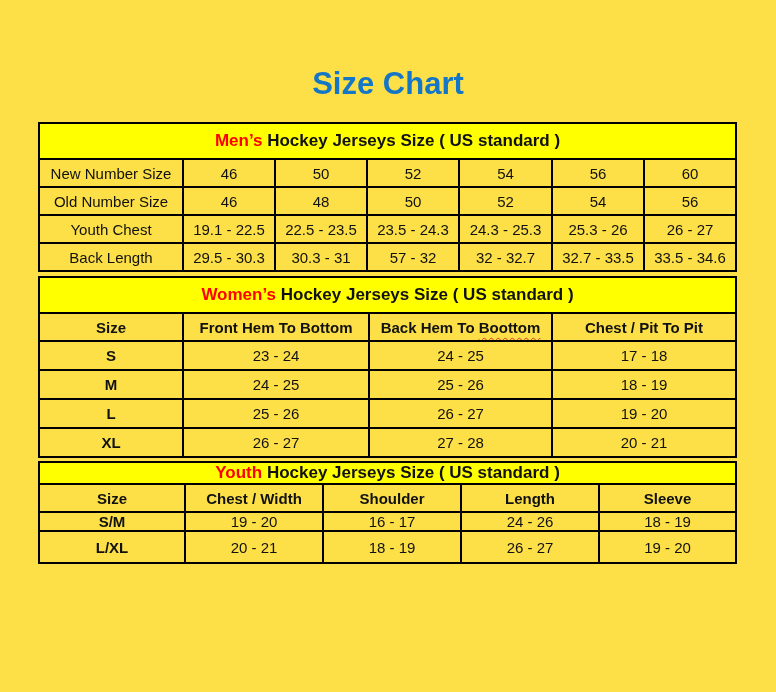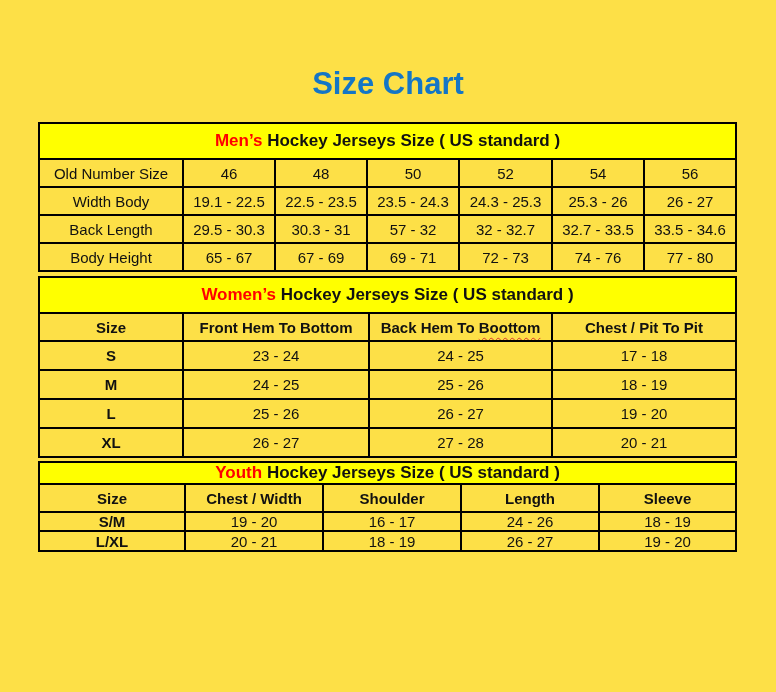--- a/index.html
+++ b/index.html
@@ -13,21 +13,21 @@
         font-size:15px;padding:0;color:#111;overflow:hidden;white-space:nowrap;}
   th{font-weight:bold;}
   tr.band td{background:#FFFF00;font-weight:bold;font-size:17px;}
   .red{color:#FF0000;}
   .lbl{font-weight:normal;}
   .wavy{text-decoration-line:underline;text-decoration-style:wavy;
         text-decoration-color:#D9362B;text-decoration-thickness:1px;text-underline-offset:4px;}
   .t-men{margin-bottom:4px;} .t-men tr{height:28px;} .t-men tr.band{height:36px;}
   .t-women{margin-bottom:3px;border-radius:21px;} .t-women tr{height:29px;} .t-women tr.band{height:36px;} .t-women tr.head{height:28px;}
   .t-youth tr.band{height:16px;} .t-youth tr.head{height:28px;}
-  .t-youth tr.r0{height:16px;} .t-youth tr.r1{height:20px;}
+  .t-youth tr.r0{height:16px;} .t-youth tr.r1{height:32px;}
 </style>
 </head>
 <body>
 
 <div class="page">
   <div class="title">Size Chart</div>
 
   <div class="tables">
 
     <table class="t-men">
@@ -38,54 +38,54 @@
         <col style="width:92px">
           <col style="width:93px">
           <col style="width:92px">
           <col style="width:92px">
       </colgroup>
       <tbody>
           <tr class="band">
         <td colspan="7"><span class="red">Men’s</span><span> Hockey Jerseys Size ( US standard )</span></td>
       </tr>
       <tr>
+        <td class="lbl">New Number Size</td>
+        <td>46</td>
+        <td>50</td>
+        <td>52</td>
+        <td>54</td>
+        <td>56</td>
+        <td>60</td>
+      </tr>
+      <tr>
         <td class="lbl">Old Number Size</td>
         <td>46</td>
         <td>48</td>
         <td>50</td>
         <td>52</td>
         <td>54</td>
         <td>56</td>
       </tr>
       <tr>
-        <td class="lbl">Width Body</td>
+        <td class="lbl">Youth Chest</td>
         <td>19.1 - 22.5</td>
         <td>22.5 - 23.5</td>
         <td>23.5 - 24.3</td>
         <td>24.3 - 25.3</td>
         <td>25.3 - 26</td>
         <td>26 - 27</td>
       </tr>
       <tr>
         <td class="lbl">Back Length</td>
         <td>29.5 - 30.3</td>
         <td>30.3 - 31</td>
         <td>57 - 32</td>
         <td>32 - 32.7</td>
         <td>32.7 - 33.5</td>
         <td>33.5 - 34.6</td>
-      </tr>
-      <tr>
-        <td class="lbl">Body Height</td>
-        <td>65 - 67</td>
-        <td>67 - 69</td>
-        <td>69 - 71</td>
-        <td>72 - 73</td>
-        <td>74 - 76</td>
-        <td>77 - 80</td>
       </tr>
     </tbody>
       </table>
 
     <table class="t-women">
       <colgroup>
         <col style="width:144px">
           <col style="width:186px">
           <col style="width:183px">
           <col style="width:184px">

